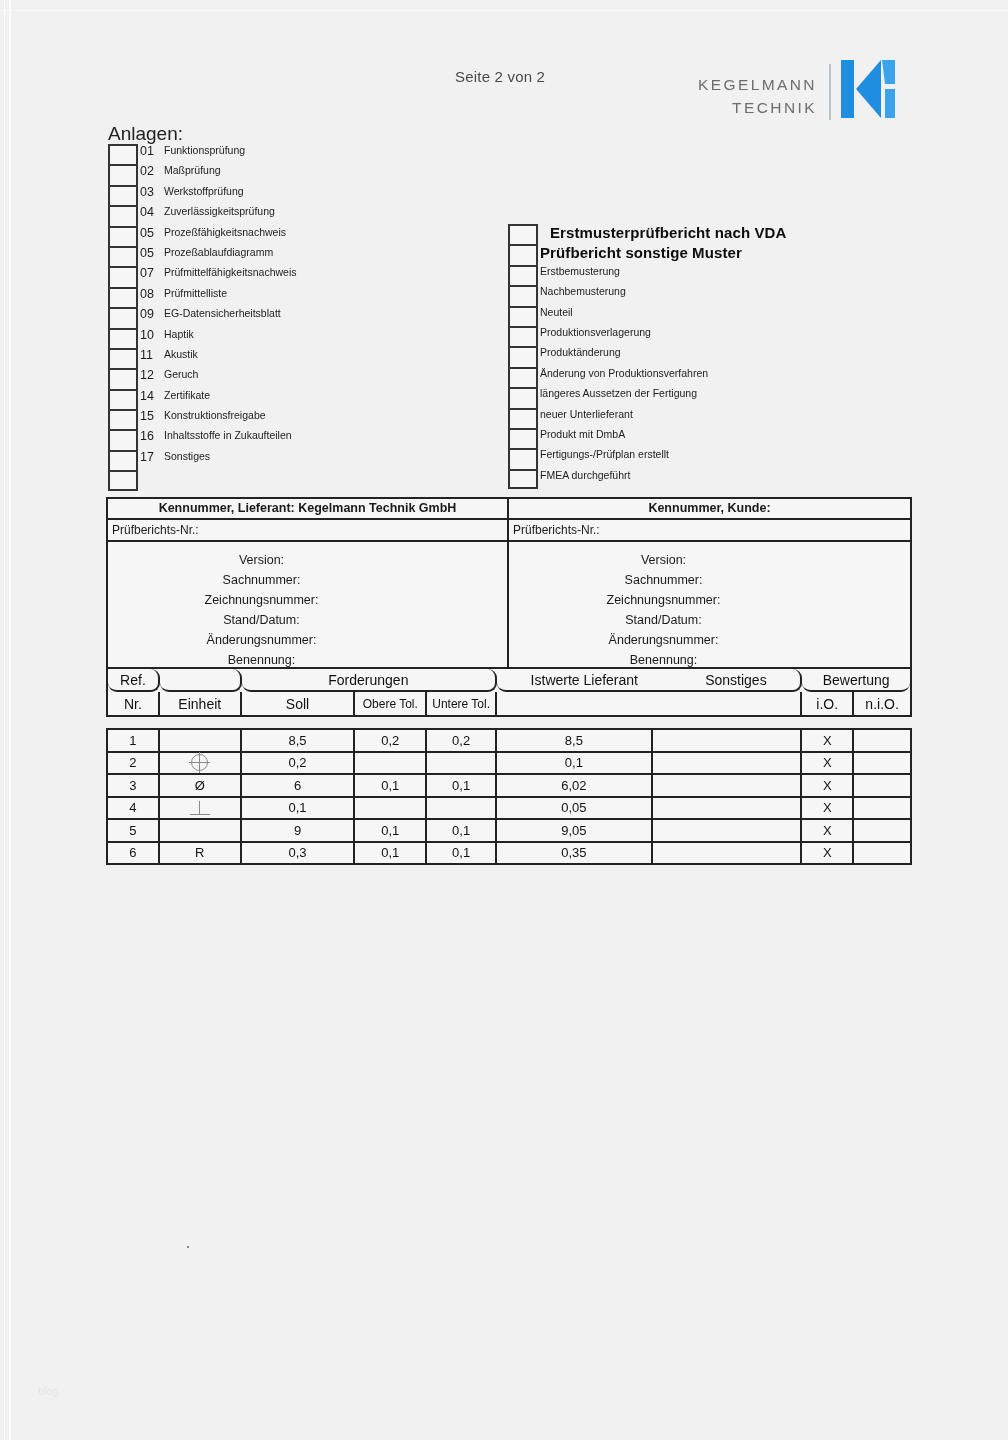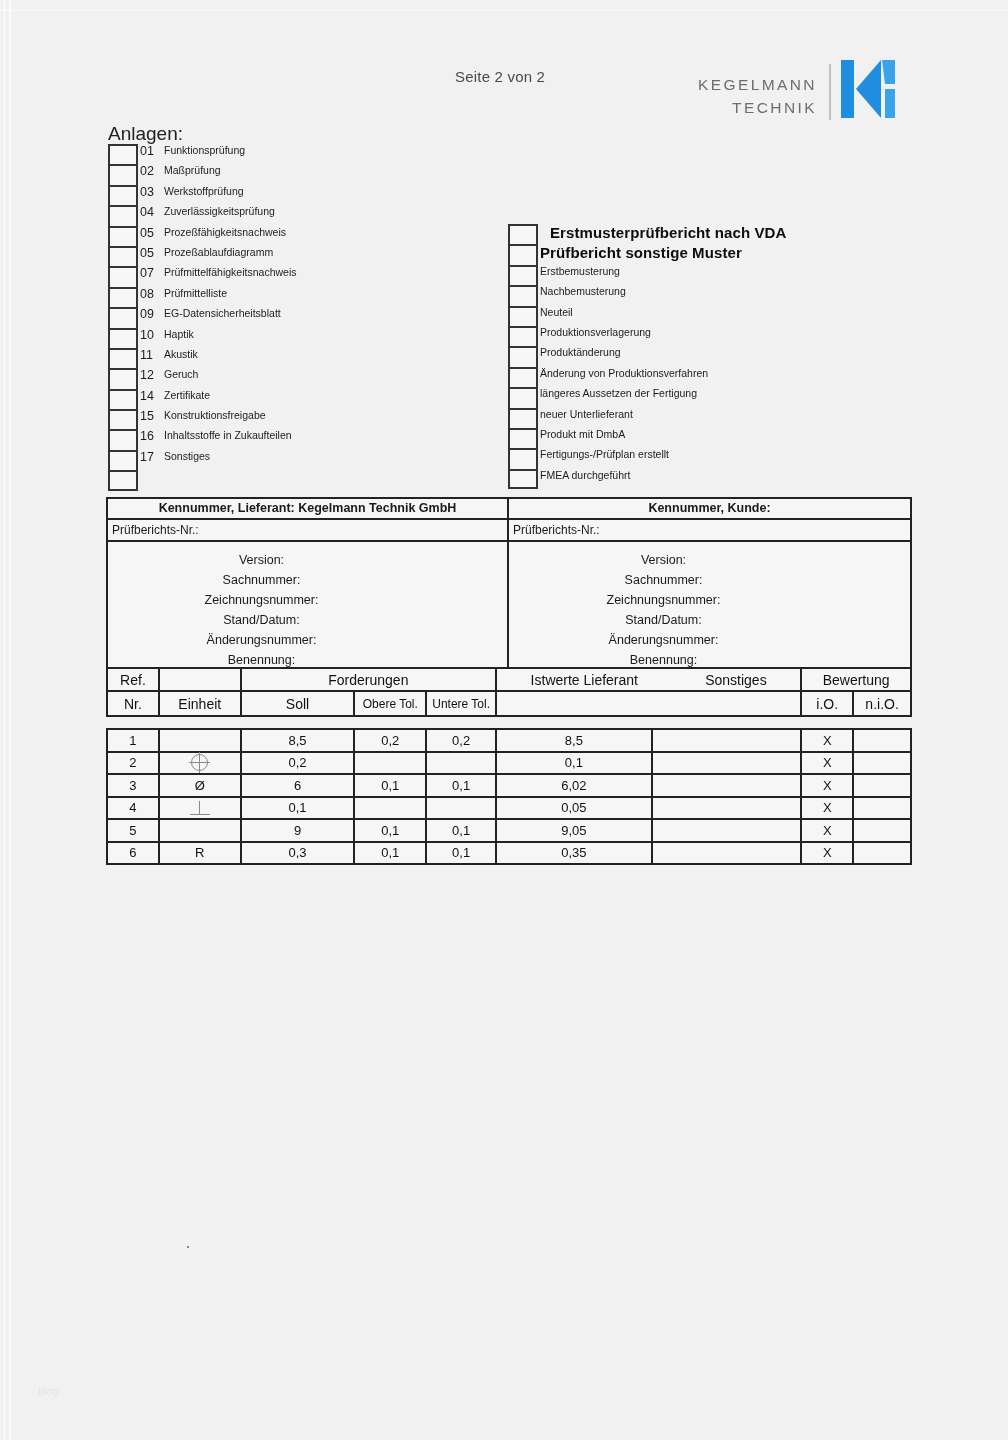--- a/index.html
+++ b/index.html
@@ -161,21 +161,21 @@
   .hc-einheit { width: 82px; }
   .hc-forder  { width: 256px; }
   .hc-soll    { width: 114px; }
   .hc-otol    { width: 72px; }
   .hc-utol    { width: 70px; }
   .hc-ist     { width: 306px; }
   .hc-bew     { width: 108px; }
   .hc-io      { width: 52px; }
   .hc-nio     { width: 56px; }
 
-  .mt-head .top-row .c { height: 23px; border-bottom: 2px solid #222; }
+  .mt-head .top-row .c { height: 23px; border-bottom: 2px solid #222; border-radius: 9px; }
   .mt-head .bot-row .c { height: 23px; }
 
   .ist-split { display: flex; width: 100%; justify-content: space-around; }
 
   .mt-body {
     position: absolute;
     left: 106px; top: 728px;
     width: 806px;
     border: 2px solid #222;
     box-sizing: border-box;

